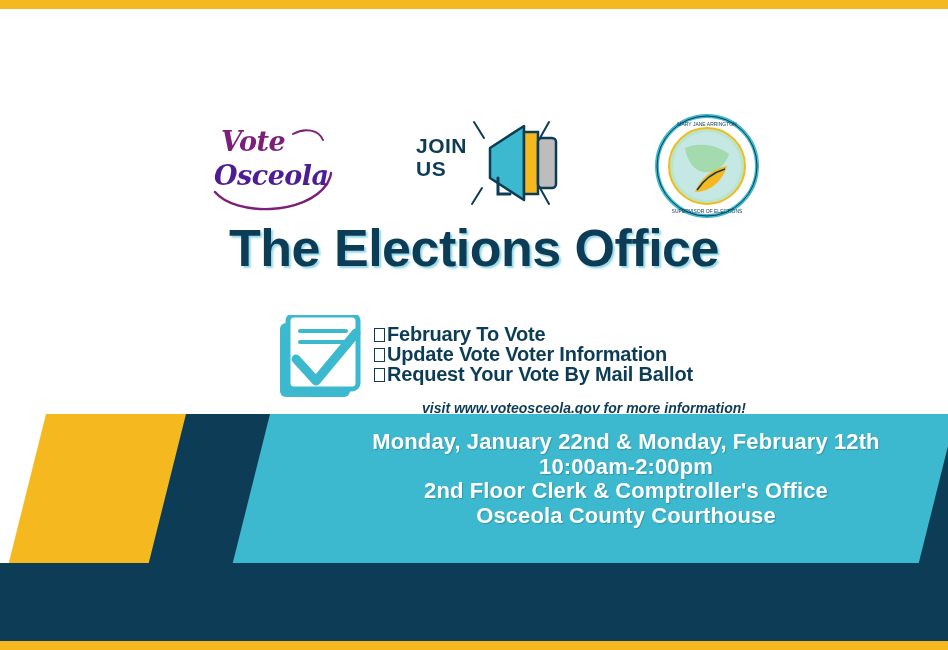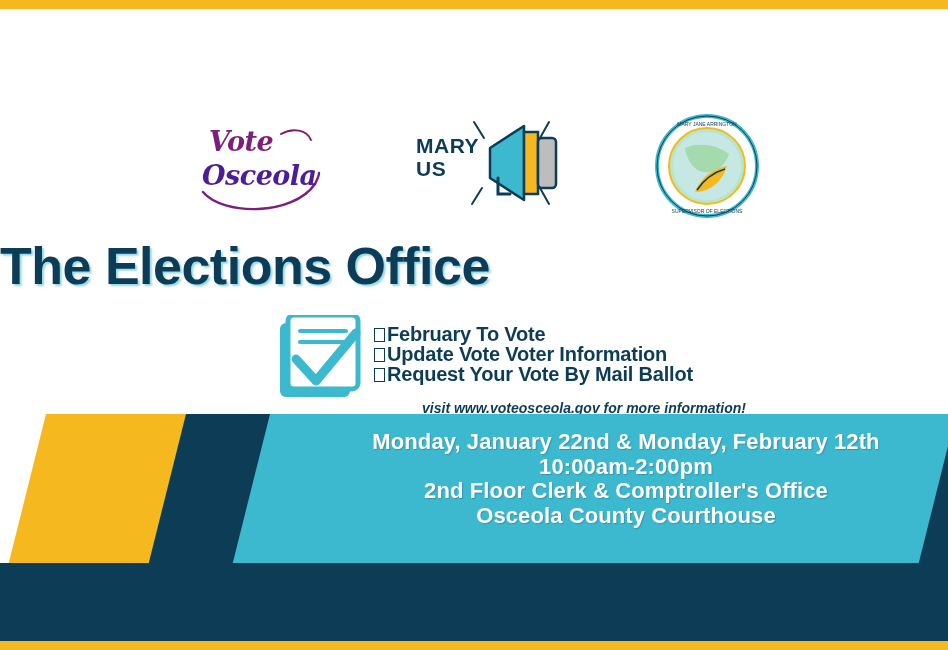--- a/index.html
+++ b/index.html
@@ -90,21 +90,21 @@
   
   .logos {
     position: absolute;
     top: 100px;
     left: 0;
     width: 948px;
     height: 125px;
   }
   .vote-osceola {
     position: absolute;
-    left: 197px;
+    left: 209px;
     top: 12px;
     width: 130px;
     height: 105px;
   }
   .vo-word1 {
     position: absolute;
     left: 12px;
     top: 14px;
     font-family: "DejaVu Serif", serif;
     font-style: italic;
@@ -153,23 +153,24 @@
     position: absolute;
     left: 655px;
     top: 14px;
     width: 104px;
     height: 104px;
   }
 
   
   .headline {
     position: absolute;
-    top: 236px;
-    left: 0;
-    width: 948px;
+    top: 218px;
+    left: 0;
+    width: 948px;
+    text-align: center;
     font-size: 52px;
     font-weight: bold;
     color: #0d3c56;
     letter-spacing: -0.5px;
     text-shadow: 2px 2px 2px rgba(60,184,207,0.55);
   }
   .subhead {
     position: absolute;
     top: 281px;
     left: 0;
@@ -257,21 +258,21 @@
         </g>
 
         <path d="M78 40 L112 18 L112 92 L78 70 Z" fill="#3cb8cf" stroke="#0d3c56" stroke-width="2.5" stroke-linejoin="round"></path>
 
         <rect x="112" y="24" width="14" height="62" fill="#f5b91f" stroke="#0d3c56" stroke-width="2.5"></rect>
         <rect x="126" y="30" width="18" height="50" rx="4" fill="#bdbdbd" stroke="#0d3c56" stroke-width="2.5"></rect>
 
         <path d="M86 70 L86 86 L98 86" fill="none" stroke="#0d3c56" stroke-width="3" stroke-linecap="round"></path>
       </svg>
       <div class="ju-text">
-        <div>MARY</div>
+        <div>JOIN</div>
         <div>US</div>
       </div>
     </div>
 
     <div class="seal">
       <svg width="104" height="104" viewBox="0 0 104 104">
         <circle cx="52" cy="52" r="50" fill="#ffffff" stroke="#3cb8cf" stroke-width="4"></circle>
         <circle cx="52" cy="52" r="38" fill="#b9e6c9" stroke="#f5b91f" stroke-width="2"></circle>
         <path d="M18 52 a34 34 0 0 1 68 0 a34 34 0 0 1 -68 0 Z" fill="#cfeafc" opacity="0.55"></path>
         <path d="M30 34 C42 28, 62 30, 74 40 C70 52, 60 60, 48 58 C38 56, 32 46, 30 34 Z" fill="#9fd9a8" opacity="0.9"></path>

